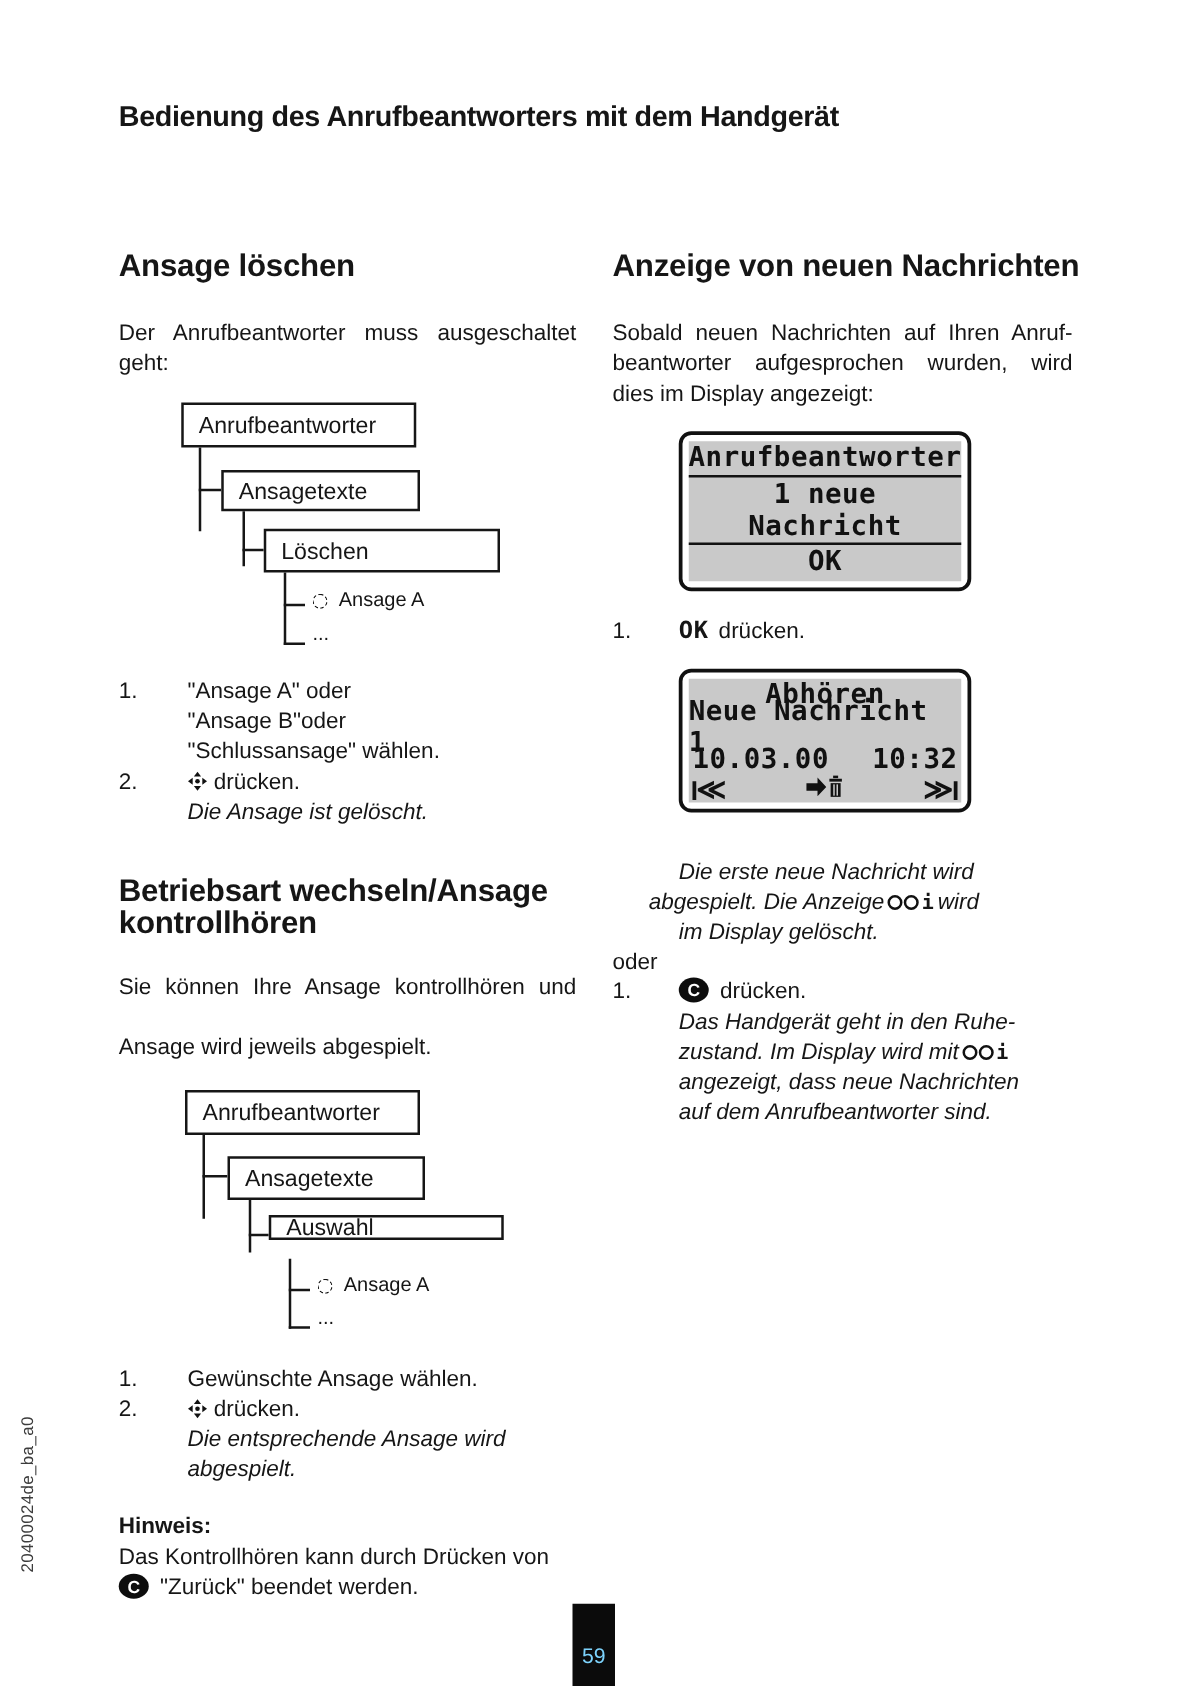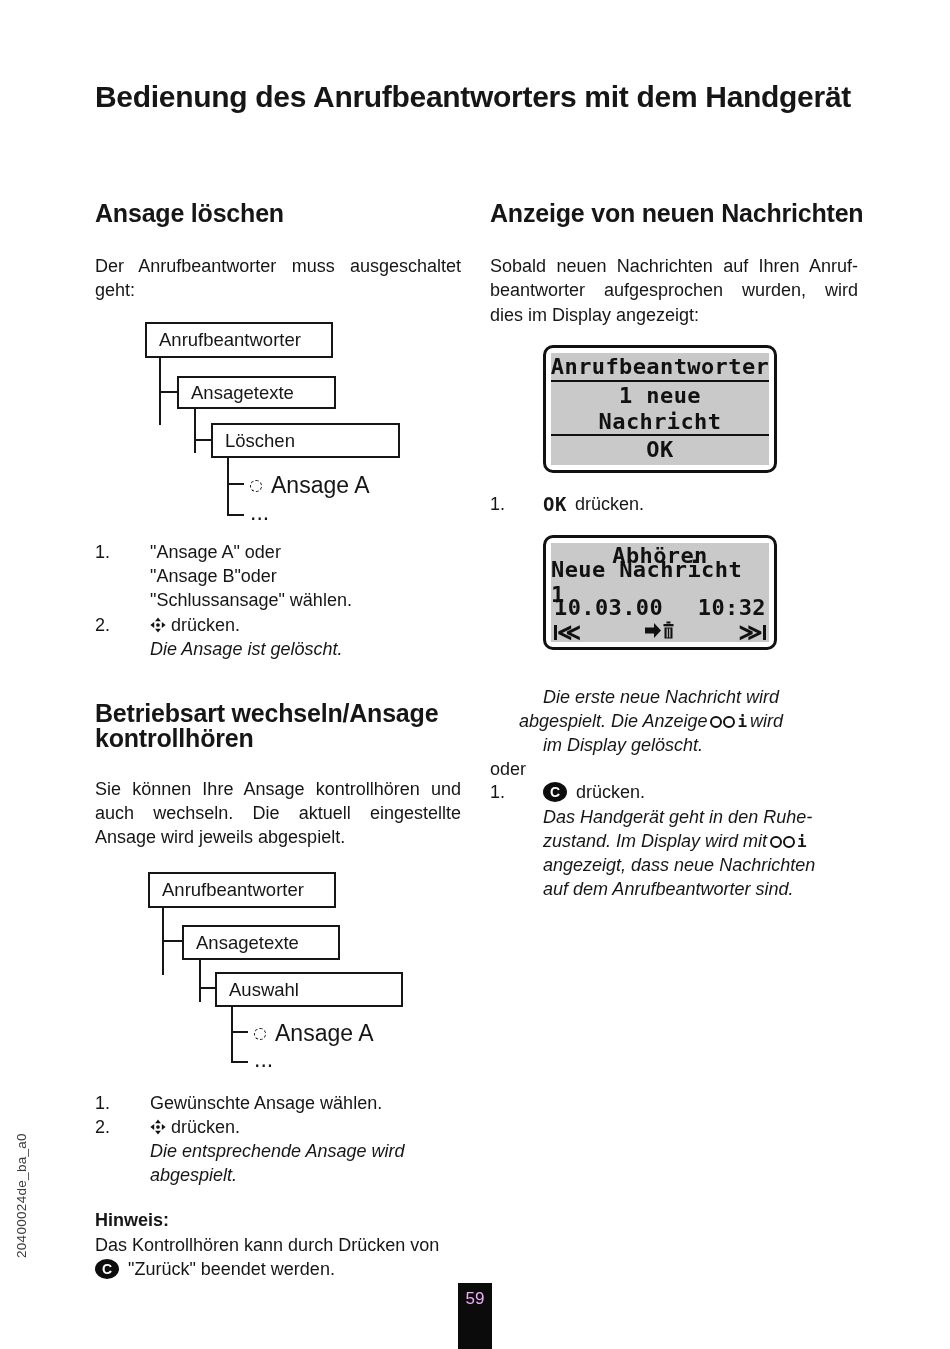--- a/index.html
+++ b/index.html
@@ -1,30 +1,30 @@
 <!DOCTYPE html>
 <html><head>
 <meta charset="utf-8">
 <style>
   html,body{margin:0;padding:0;background:#fff;}
   .page{position:relative;width:950px;height:1349px;background:#ffffff;overflow:hidden;
         font-family:"Liberation Sans",sans-serif;color:#161616;}
   .abs{position:absolute;}
-  .title{font-size:30px;font-weight:bold;letter-spacing:-0.3px;white-space:nowrap;}
+  .title{font-size:23px;font-weight:bold;letter-spacing:-0.3px;white-space:nowrap;}
   .h2{font-size:25px;font-weight:bold;letter-spacing:-0.2px;line-height:25px;white-space:nowrap;}
   .body-line{font-size:18px;line-height:24.5px;white-space:nowrap;}
   .jl{white-space:normal;text-align:justify;text-align-last:justify;}
   .ital{font-style:italic;}
   .bold{font-weight:bold;}
   
   .tree-box{position:absolute;box-sizing:border-box;border:2px solid #161616;background:#fff;
             display:flex;align-items:center;padding-left:12px;font-size:18.5px;}
   .vline{position:absolute;width:2px;background:#161616;}
   .hline{position:absolute;height:2px;background:#161616;}
-  .leaf{position:absolute;display:flex;align-items:center;gap:9px;font-size:23px;}
+  .leaf{position:absolute;display:flex;align-items:center;gap:9px;font-size:16px;}
   .dcirc{display:inline-block;width:10px;height:10px;border:1.8px dashed #161616;border-radius:50%;}
   
   .step{position:absolute;display:flex;align-items:flex-start;font-size:18px;line-height:24px;}
   .num{display:inline-block;flex:0 0 auto;}
   
   .lcd{position:absolute;left:543px;width:234px;box-sizing:border-box;border:3px solid #111;
        border-radius:10px;background:#fff;padding:5px;}
   .lcd-screen{background:#c9c9c9;width:218px;display:flex;flex-direction:column;
        font-family:"DejaVu Sans Mono",monospace;font-weight:bold;font-size:22px;
        letter-spacing:0.4px;color:#111;}
@@ -39,21 +39,21 @@
          font-family:"Liberation Sans",sans-serif;}
   .navkey{display:inline-block;vertical-align:-2px;}
   .reels{display:inline-flex;align-items:center;vertical-align:-1px;margin:0 3px;}
   .reels i{display:inline-block;width:8px;height:8px;border:2.6px solid #111;border-radius:50%;}
   .reels i + i{margin-left:1px;}
   .reels b{font-family:"DejaVu Sans Mono",monospace;font-style:normal;font-size:16px;
            font-weight:bold;margin-left:2px;line-height:1;}
   .skip{display:inline-flex;align-items:center;font-size:23px;line-height:1;}
   .skip .bar{display:inline-block;width:3px;height:15px;background:#111;}
   .pagenum-box{position:absolute;left:458px;top:1283px;width:34px;height:66px;background:#0b0b0b;
-         color:#f0abfc;font-size:17px;display:flex;justify-content:center;align-items:flex-start;padding-top:6px;box-sizing:border-box;}
+         color:#7dd3fc;font-size:17px;display:flex;justify-content:center;align-items:center;padding-top:18px;box-sizing:border-box;}
   .doc-code{position:absolute;left:14px;top:1128px;height:130px;writing-mode:vertical-rl;
          transform:rotate(180deg);font-size:13.5px;color:#3c3c3c;letter-spacing:0.3px;}
 </style>
 </head>
 <body>
 
 <div class="page">
 
   <div class="abs title" style="left:95px;top:80px;">Bedienung des Anrufbeantworters mit dem Handgerät</div>
 
@@ -110,35 +110,34 @@
     </span>
   </div>
   <div class="abs body-line ital" style="left:150px;top:637px;">Die Ansage ist gelöscht.</div>
 
   <div class="abs h2" style="left:95px;top:701px;">
     <div>Betriebsart wechseln/Ansage</div>
     <div>kontrollhören</div>
   </div>
 
   <div class="abs body-line jl" style="left:95px;top:777px;width:366px;">Sie können Ihre Ansage kontrollhören und</div>
-  <div class="abs body-line jl" style="left:95px;top:801px;width:366px;">auch wechseln. Die aktuell eingestellte</div>
   <div class="abs body-line" style="left:95px;top:825px;">Ansage wird jeweils abgespielt.</div>
 
   <div>
     <div class="tree-box" style="left:148px;top:872px;width:188px;height:36px;">
       <span>Anrufbeantworter</span>
     </div>
     <div class="vline" style="left:162px;top:908px;height:67px;"></div>
     <div class="hline" style="left:162px;top:940px;width:20px;"></div>
     <div class="tree-box" style="left:182px;top:925px;width:158px;height:35px;">
       <span>Ansagetexte</span>
     </div>
     <div class="vline" style="left:199px;top:960px;height:42px;"></div>
     <div class="hline" style="left:199px;top:987px;width:16px;"></div>
-    <div class="tree-box" style="left:215px;top:972px;width:188px;height:35px;">
+    <div class="tree-box" style="left:215px;top:972px;width:188px;height:20px;">
       <span>Auswahl</span>
     </div>
     <div class="vline" style="left:231px;top:1007px;height:56px;"></div>
     <div class="hline" style="left:231px;top:1031px;width:17px;"></div>
     <div class="leaf" style="left:254px;top:1020px;">
       <span class="dcirc"></span>
       <span>Ansage A</span>
     </div>
     <div class="hline" style="left:231px;top:1061px;width:17px;"></div>
     <div class="leaf" style="left:254px;top:1046px;">...</div>

